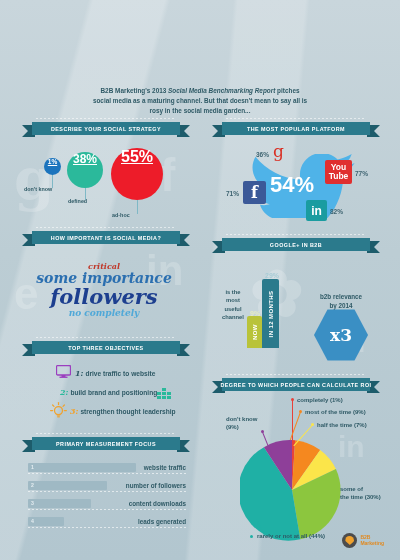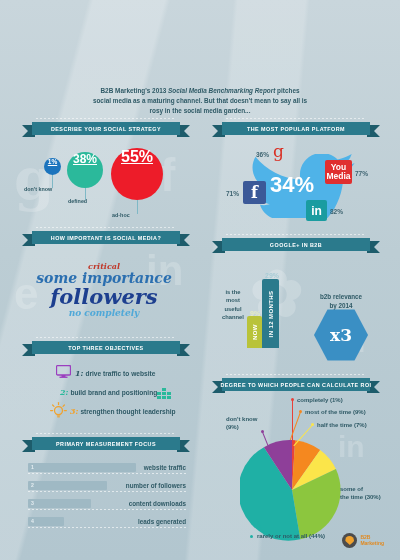--- a/index.html
+++ b/index.html
@@ -161,31 +161,31 @@
         </div>
     </div>
   </div>
 
   <div>
 
     <svg width="110" height="64" viewBox="0 0 100 58" style="position:absolute;left:248px;top:154px;">
       <path fill="#4fb3e8" d="M97 8c-3.6 1.6-7.5 2.7-11.6 3.2 4.2-2.5 7.4-6.5 8.9-11.2-3.9 2.3-8.2 4-12.8 4.9C77.8 1.1 72.6-1 66.9-1 56 -1 47.2 7.8 47.2 18.7c0 1.5.2 3 .5 4.4C31.3 22.3 16.6 14.4 6.8 2.3c-1.7 2.9-2.7 6.3-2.7 9.9 0 6.8 3.5 12.8 8.8 16.4-3.2-.1-6.2-1-8.9-2.4v.2c0 9.5 6.8 17.5 15.8 19.3-1.6.4-3.4.7-5.2.7-1.3 0-2.5-.1-3.7-.4 2.5 7.8 9.8 13.5 18.4 13.7-6.7 5.3-15.2 8.4-24.4 8.4-1.6 0-3.2-.1-4.7-.3 8.7 5.6 19.1 8.8 30.2 8.8 36.3 0 56.1-30 56.1-56.1l-.1-2.5C90.8 15.6 94.3 12.1 97 8z"></path>
     </svg>
     <div style="position:absolute;left:270px;top:172px;font-size:22px;font-weight:bold;color:#fff;">
-      <span>34%</span>
+      <span>54%</span>
     </div>
 
     <div class="pct" style="left:256px;top:151px;">36%</div>
     <div style="position:absolute;left:273px;top:143px;font-family:'DejaVu Serif',serif;font-size:17px;color:#d93025;line-height:1;">
       <span>g</span>
     </div>
 
     <div class="sq" style="left:325px;top:160px;width:27px;height:24px;background:#e02f2f;flex-direction:column;line-height:1.02;font-size:8.5px;">
       <span>You</span>
-      <span>Media</span>
+      <span>Tube</span>
     </div>
     <div class="pct" style="left:355px;top:170px;">77%</div>
 
     <div class="pct" style="left:226px;top:190px;">71%</div>
     <div class="sq" style="left:243px;top:181px;width:23px;height:23px;background:#3b5998;font-size:16px;font-family:'DejaVu Serif',serif;">
       <span>f</span>
     </div>
 
     <div class="sq" style="left:306px;top:200px;width:21px;height:21px;background:#1a9ca0;font-size:12px;">
       <span>in</span>

